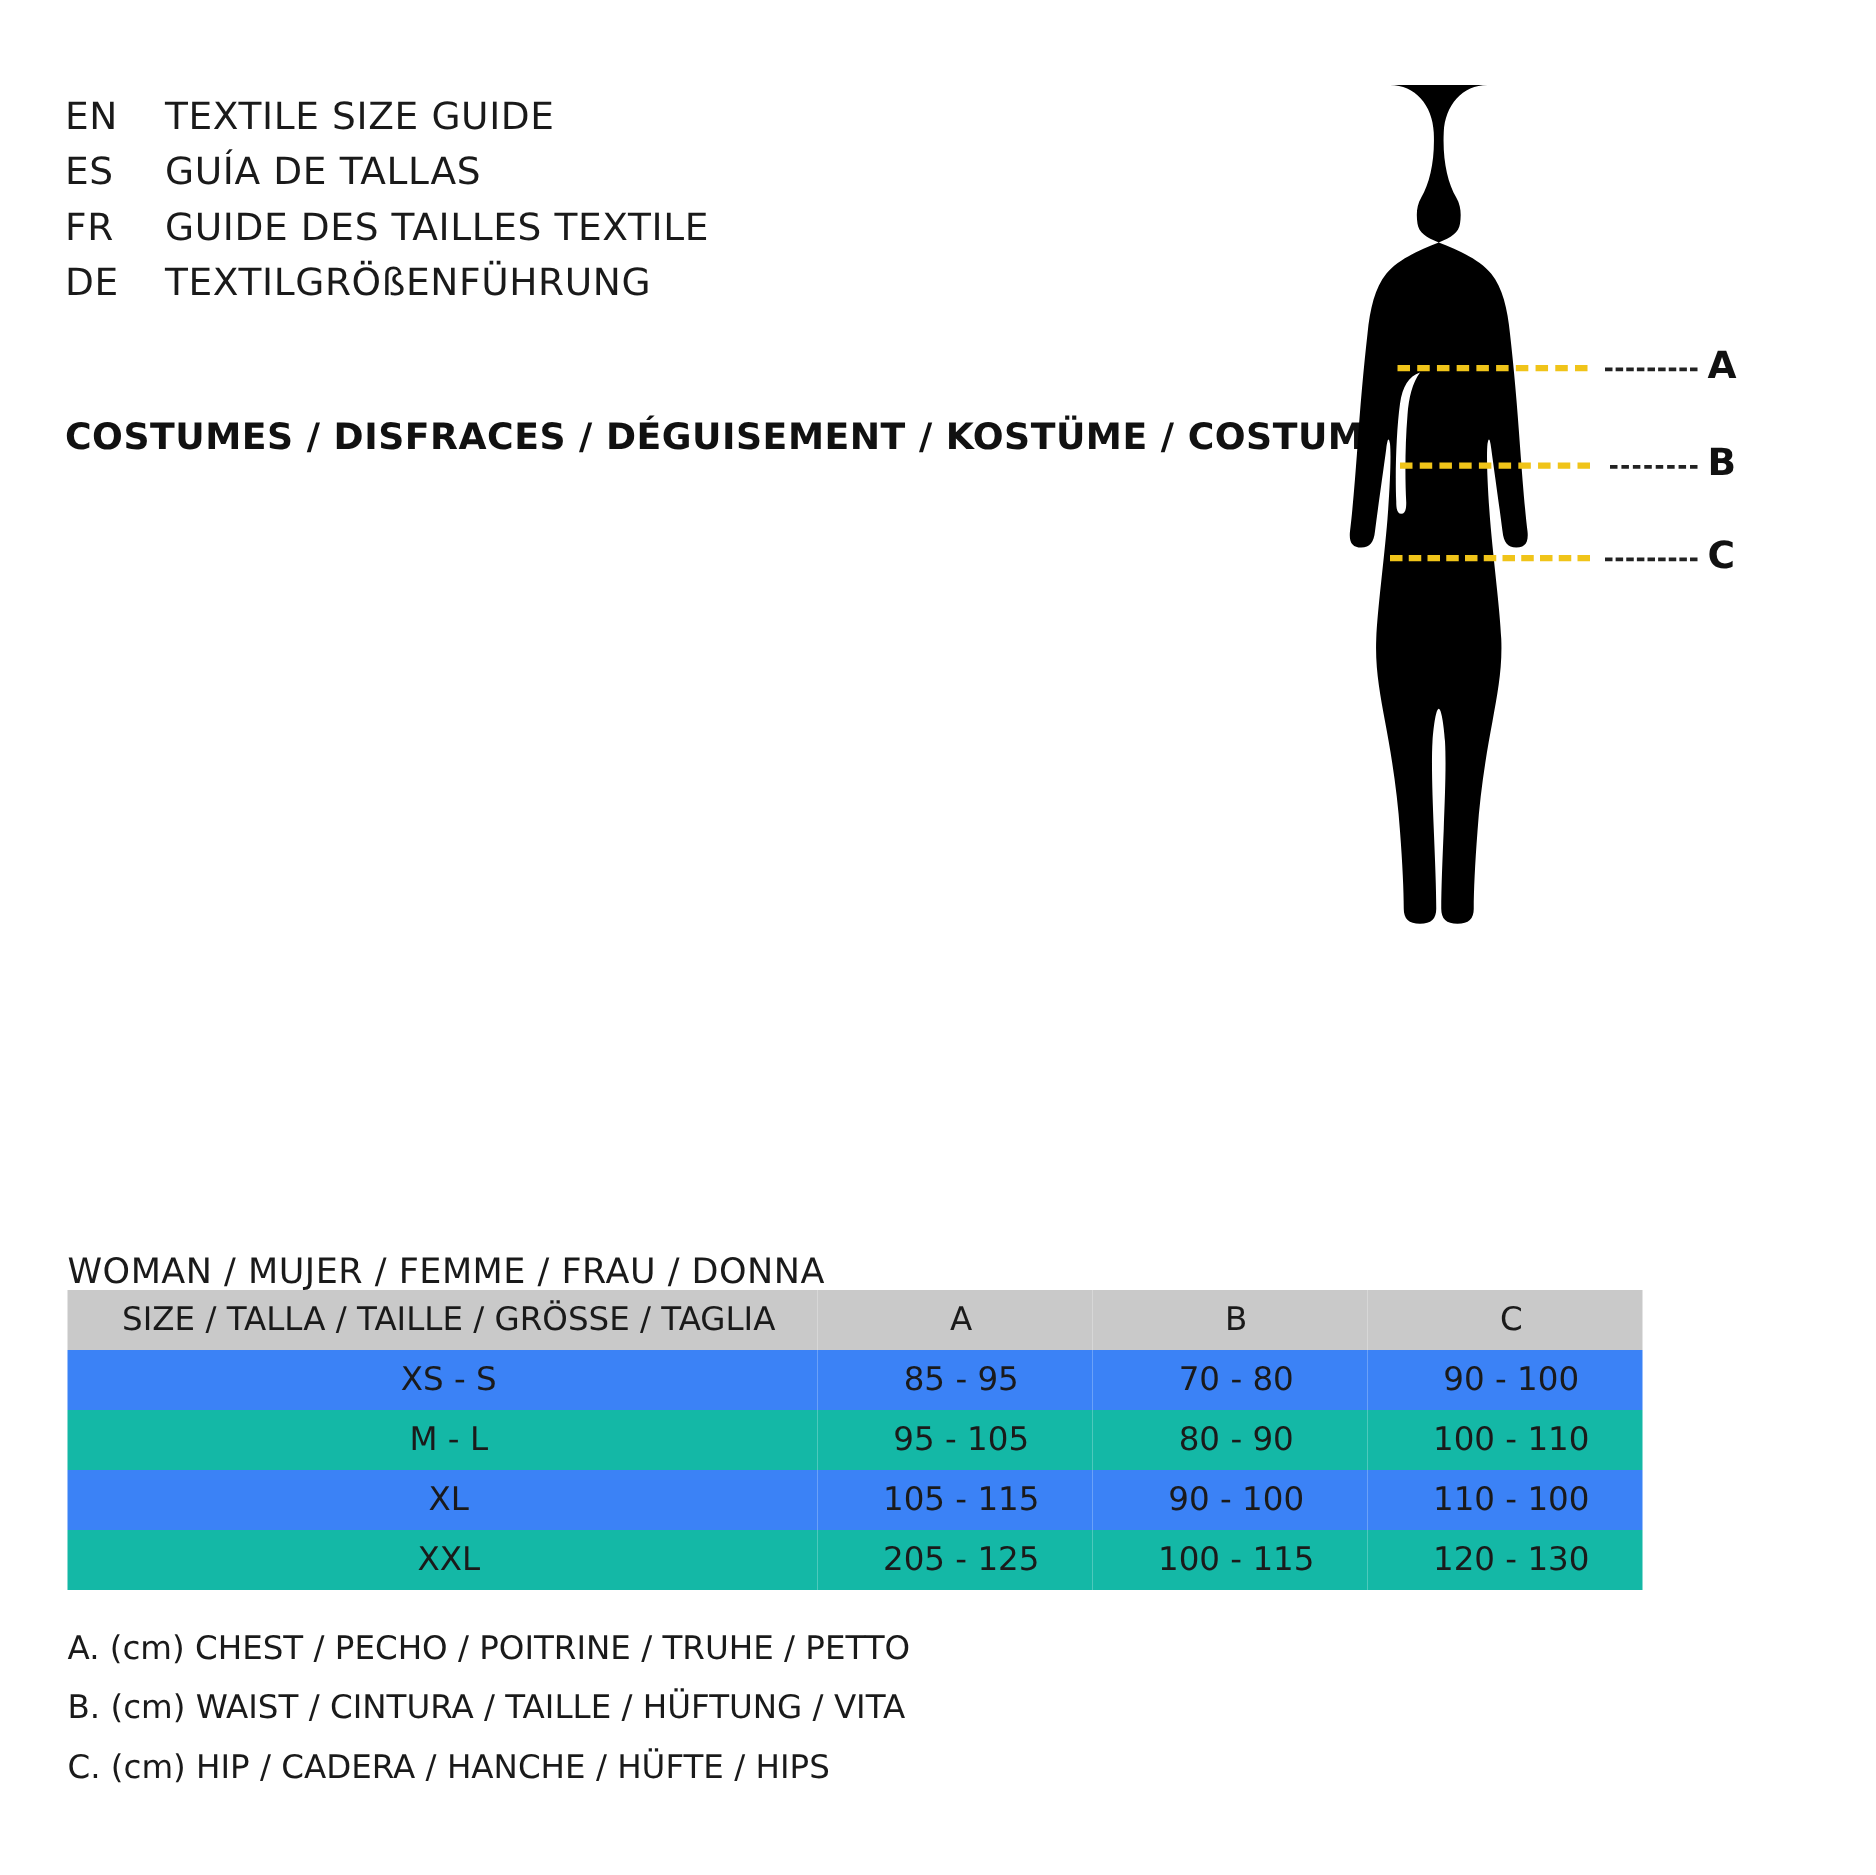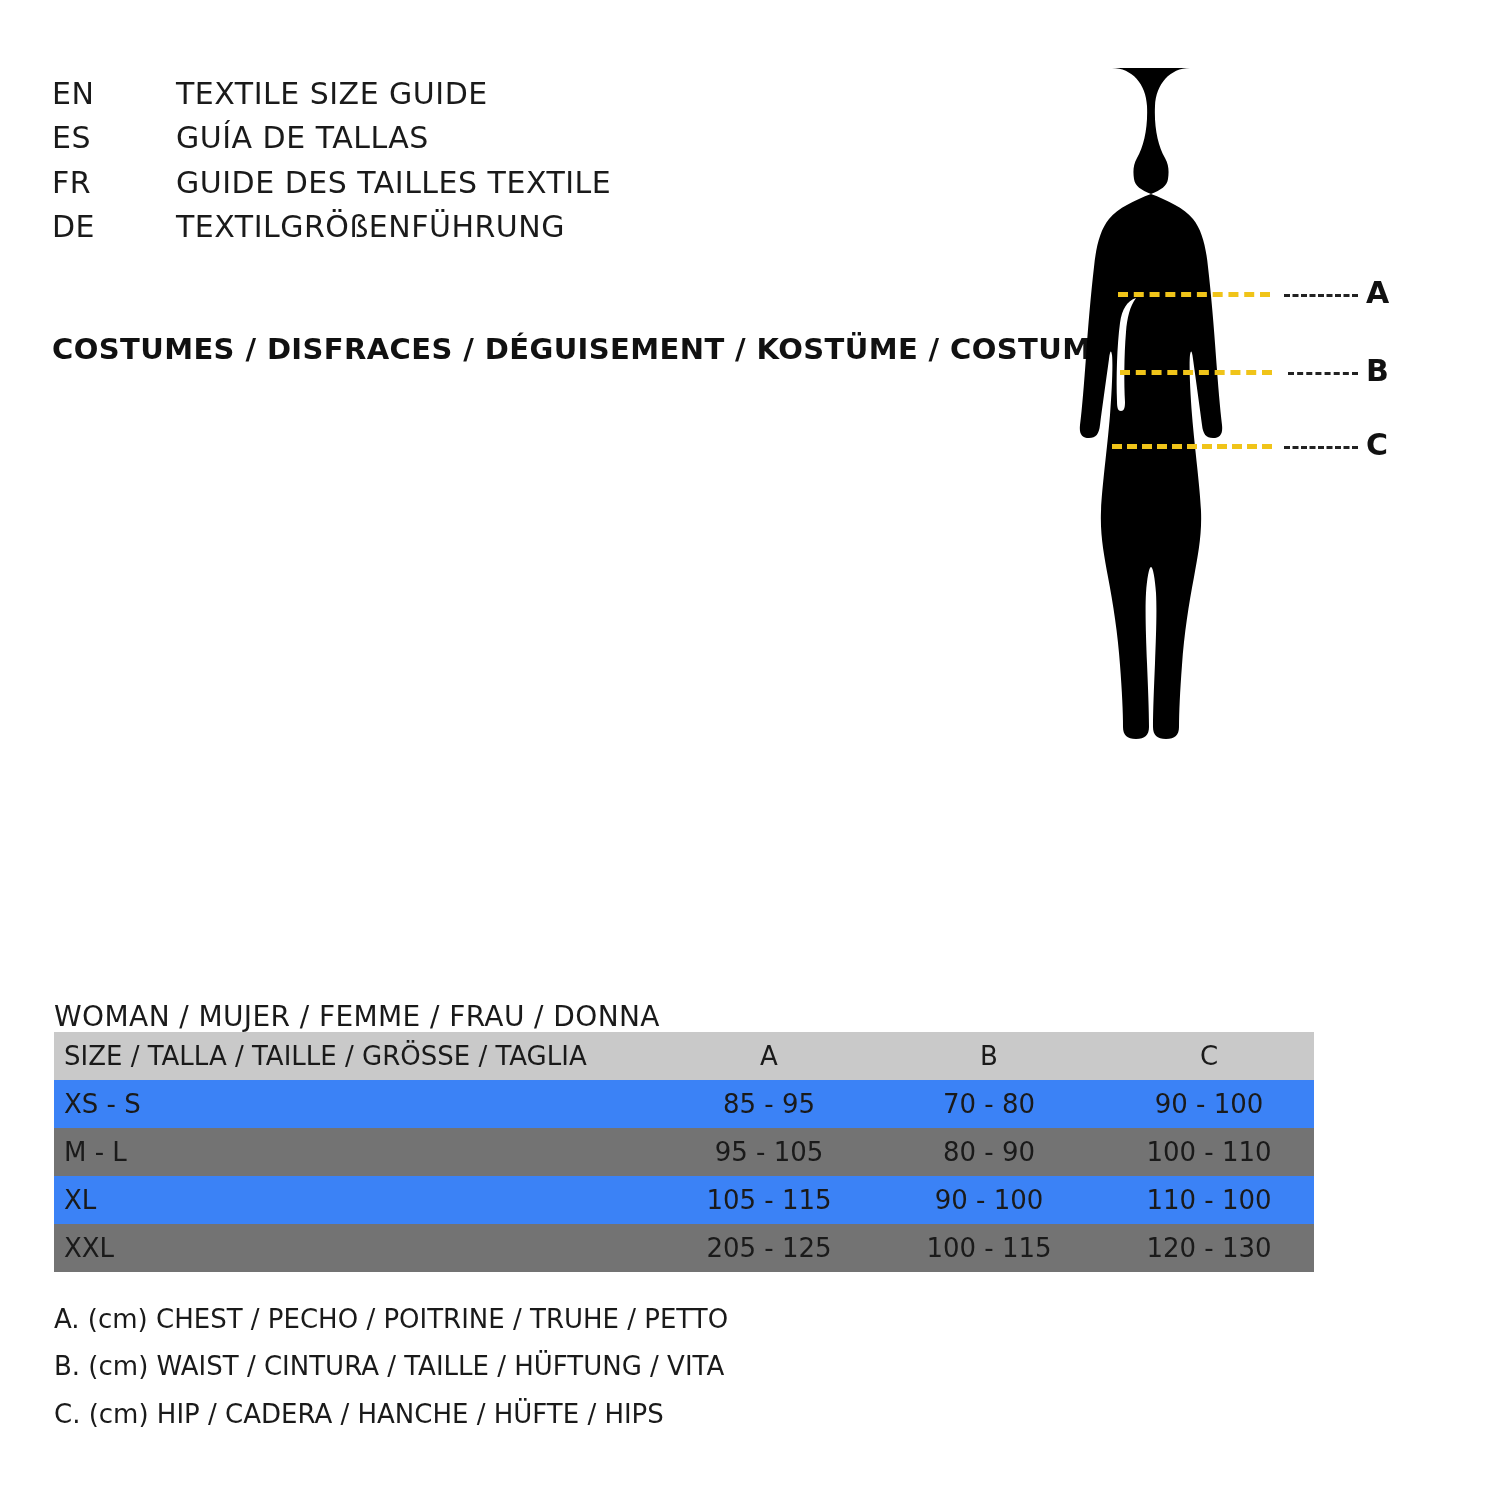--- a/index.html
+++ b/index.html
@@ -23,21 +23,20 @@
     top: 72px;
     width: 960px;
   }
   .lang-row {
     display: flex;
     align-items: baseline;
     font-size: 30px;
     letter-spacing: 0.5px;
     line-height: 1.48;
     color: #1a1a1a;
-    gap: 44px;
   }
   .lang-code {
     width: 80px;
     flex: 0 0 80px;
   }
   .lang-text {
     flex: 1;
   }
 
   .costumes-line {
@@ -94,35 +93,35 @@
     left: 54px;
     top: 1032px;
     width: 1260px;
     border-collapse: collapse;
     font-size: 26px;
     color: #1a1a1a;
   }
   table.size-table th,
   table.size-table td {
     padding: 9px 0 9px 10px;
-    text-align: left;
+    text-align: center;
     font-weight: normal;
   }
   table.size-table thead th {
     background: #c9c9c9;
   }
   table.size-table thead th.center,
   table.size-table td.center {
     text-align: center;
   }
   table.size-table tbody tr.odd td {
     background: #3b82f6;
   }
   table.size-table tbody tr.even td {
-    background: #737373;
+    background: #14b8a6;
   }
   col.c-size { width: 600px; }
   col.c-a { width: 220px; }
   col.c-b { width: 220px; }
   col.c-c { width: 220px; }
 
   
   .legend {
     position: absolute;
     left: 54px;

